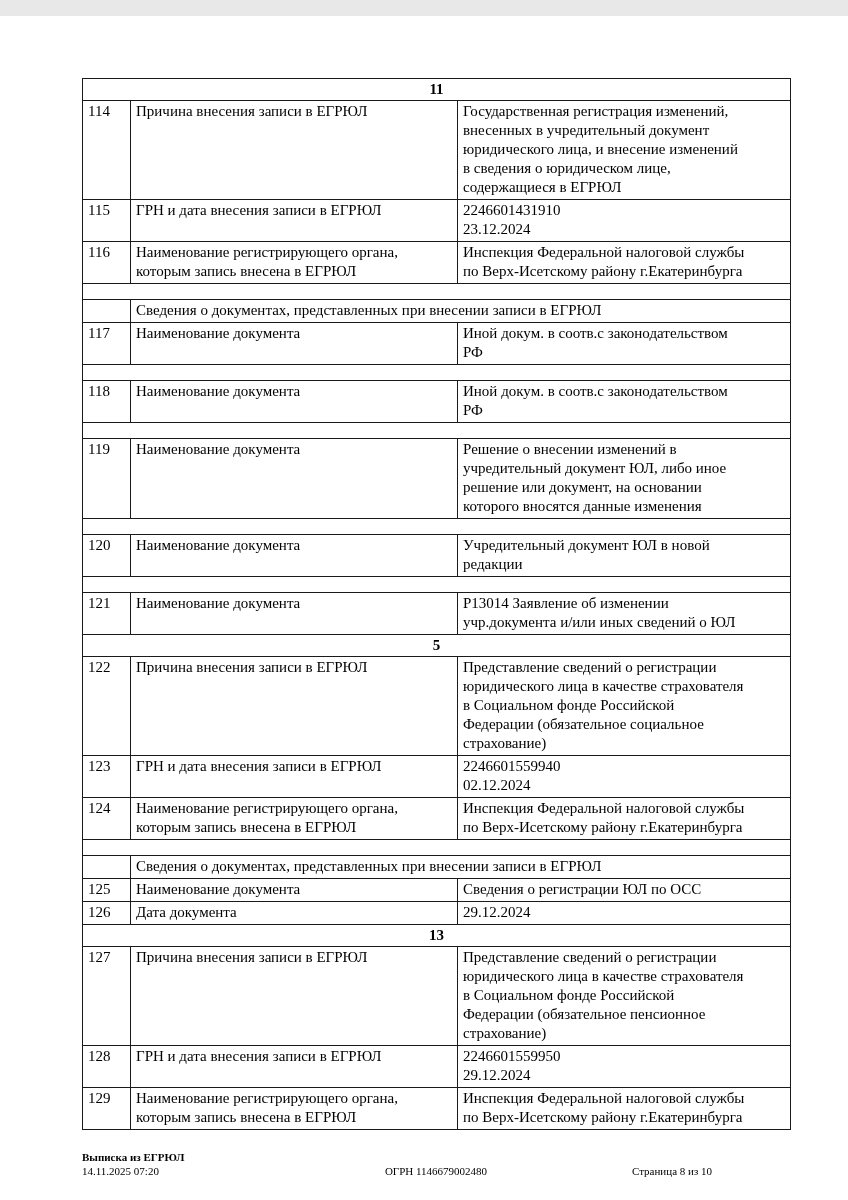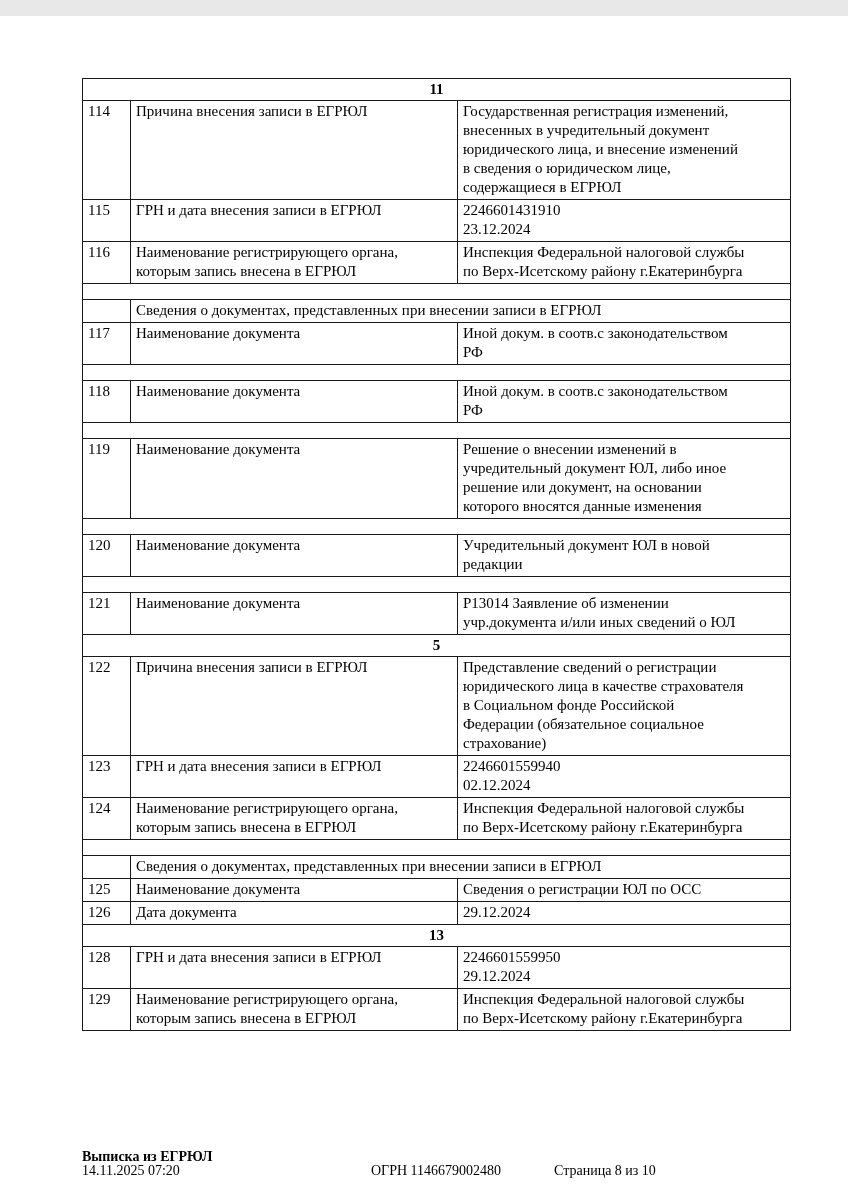--- a/index.html
+++ b/index.html
@@ -47,27 +47,27 @@
     white-space: pre-line;
     word-wrap: break-word;
   }
   .footer {
     position: absolute;
     left: 82px;
     width: 708px;
     top: 1134px;
     display: flex;
     align-items: flex-end;
-    font-size: 14px;
+    font-size: 11px;
     line-height: 14px;
   }
   .footer-left { flex: 1 1 0; text-align: left; }
   .footer-left .doc-title { font-weight: bold; }
   .footer-center { flex: 1 1 0; text-align: center; }
-  .footer-right { flex: 1 1 0; text-align: left; }
+  .footer-right { flex: 1 1 0; text-align: center; }
 </style>
 </head>
 <body>
 
 <div class="page">
 
   <table class="doc-table">
     <colgroup>
       <col style="width:48px">
       <col style="width:327px">
@@ -187,20 +187,29 @@
           <td class="label">Наименование документа</td>
           <td class="value">Сведения о регистрации ЮЛ по ОСС</td>
         </tr>
         <tr>
           <td class="num">126</td>
           <td class="label">Дата документа</td>
           <td class="value">29.12.2024</td>
         </tr>
         <tr>
           <td colspan="3" class="group">13</td>
+        </tr>
+        <tr>
+          <td class="num">127</td>
+          <td class="label">Причина внесения записи в ЕГРЮЛ</td>
+          <td class="value">Представление сведений о регистрации
+юридического лица в качестве страхователя
+в Социальном фонде Российской
+Федерации (обязательное пенсионное
+страхование)</td>
         </tr>
         <tr>
           <td class="num">128</td>
           <td class="label">ГРН и дата внесения записи в ЕГРЮЛ</td>
           <td class="value">2246601559950
 29.12.2024</td>
         </tr>
         <tr>
           <td class="num">129</td>
           <td class="label">Наименование регистрирующего органа,

